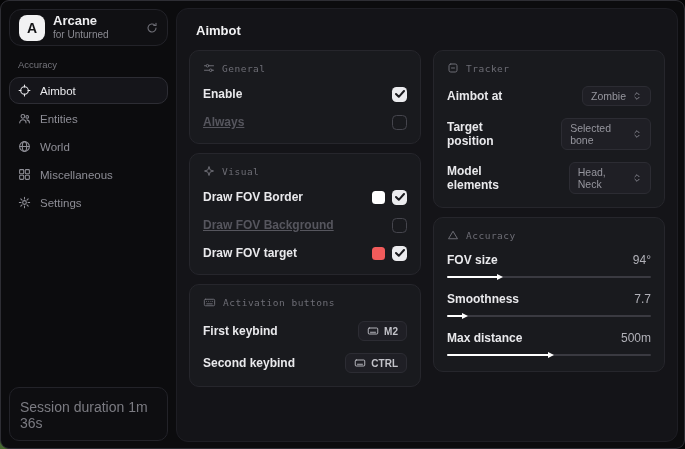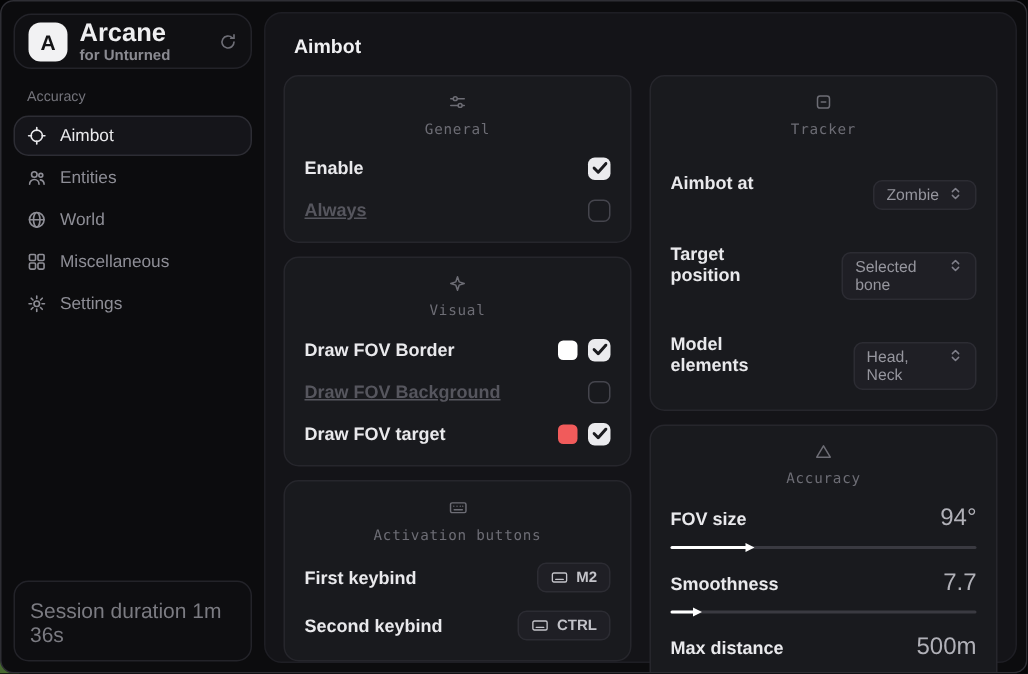--- a/index.html
+++ b/index.html
@@ -10,65 +10,65 @@
   .window { position:absolute; inset:0; background:#0c0c0e; border:1px solid #2e2e34;
             border-radius:9px; overflow:hidden; }
 
   
   .sidebar { position:absolute; left:0; top:0; bottom:0; width:175px; }
   .brand { display:flex; align-items:center; gap:8px; margin:8px 8px 0;
            border:1px solid #232329; border-radius:12px; padding:5px 9px; height:37px; background:#101013; }
   .logo { width:26px; height:26px; background:#f2f2f3; border-radius:8px; color:#141416;
           font-weight:bold; font-size:14px; display:flex; align-items:center; justify-content:center; }
   .brand-text { flex:1; line-height:1.15; }
-  .brand-name { font-size:17px; font-weight:bold; color:#eeeef0; }
-  .brand-sub  { font-size:10px; color:#8a8a91;font-weight:bold; }
+  .brand-name { font-size:13px; font-weight:bold; color:#eeeef0; }
+  .brand-sub  { font-size:10px; color:#8a8a91; }
   .refresh { color:#6e6e76; display:flex; }
   .cat-label { margin:13px 0 7px 17px; font-size:9.5px; color:#74747b; }
   .nav { display:flex; flex-direction:column; }
   .nav-item { display:flex; align-items:center; gap:9px; height:27px; margin:0 8px 1px;
               padding:0 8px; border:1px solid transparent; border-radius:10px;
               color:#8e8e96; font-size:11.5px; font-weight:500; cursor:pointer; }
   .nav-item.selected { border-color:#2d2d34; background:#15151a; color:#e9e9ec; }
   .nav-item .icon { display:flex; color:inherit; }
   .side-status { position:absolute; left:8px; right:8px; bottom:7px; border:1px solid #232329;
                  border-radius:10px; padding:8px 10px 9px; background:#0e0e11; }
   .status-l1 { font-family:"DejaVu Sans Mono", monospace; font-size:10px; color:#9a9aa1; letter-spacing:.2px; }
   .status-l2 { margin-top:3px; font-size:14px; color:#7b7b82; }
 
   
   .panel { position:absolute; left:175px; top:7px; right:6px; bottom:6px; background:#141418;
            border:1px solid #1e1e24; border-radius:12px; padding:13px 12px; }
   .page-title { font-size:13px; font-weight:bold; color:#f1f1f3; margin:1px 0 12px 7px; }
   .cols { display:flex; gap:12px; align-items:flex-start; }
   .col { width:237px; display:flex; flex-direction:column; gap:9px; }
   .card { background:#191a1e; border:1px solid #26262c; border-radius:10px; padding:11px 13px 13px; }
-  .card-head { display:flex; align-items:center; gap:7px; color:#6d6d75;flex-direction:column; }
+  .card-head { display:flex; align-items:center; gap:7px; color:#6d6d75; }
   .card-head .label { font-family:"DejaVu Sans Mono", monospace; font-size:9.5px; letter-spacing:.5px; }
   .row { display:flex; align-items:center; justify-content:space-between; margin-top:12px; min-height:16px;gap:40px; }
   .row-label { font-size:12px; font-weight:600; color:#e9e9ec; }
   .row-label.dim { color:#56565e;text-decoration:underline; }
   .right-group { display:flex; align-items:center; gap:7px; }
 
   .checkbox { width:15px; height:15px; border-radius:4.5px; display:flex; align-items:center;
               justify-content:center; cursor:pointer; }
   .checkbox.checked { background:#ebebee; }
   .checkbox.unchecked { border:1.5px solid #45454d; background:transparent; }
   .swatch { width:13px; height:13px; border-radius:3.5px; cursor:pointer; }
 
   .keybtn { display:flex; align-items:center; gap:5px; background:#1f1f25; border:1px solid #2c2c33;
             border-radius:6px; padding:3px 8px; color:#c3c3c9; font-size:10px; font-weight:600;
             cursor:pointer; }
-  .dropdown { display:flex; align-items:flex-start; gap:6px; background:#1f1f25; border:1px solid #2c2c33;
-              border-radius:6px; padding:3px 8px; color:#96969e; font-size:10.5px; cursor:pointer;margin-top:16px; }
+  .dropdown { display:flex; align-items:center; gap:6px; background:#1f1f25; border:1px solid #2c2c33;
+              border-radius:6px; padding:3px 8px; color:#96969e; font-size:10.5px; cursor:pointer; }
   .dropdown .icon { color:#80808a; }
 
   .slider-row { margin-top:12px; }
   .slider-top { display:flex; align-items:center; justify-content:space-between; }
-  .slider-value { font-size:16px; font-weight:500; color:#b1b1b8; }
+  .slider-value { font-size:12px; font-weight:500; color:#b1b1b8; }
   .slider { position:relative; height:7px; margin-top:6px; cursor:pointer; }
   .slider-track { position:absolute; left:0; right:0; top:3px; height:2px; background:#3a3a41; border-radius:2px; }
   .slider-fill { position:absolute; left:0; top:3px; height:2px; background:#ffffff; border-radius:2px; }
   .slider-fill::after { content:""; position:absolute; right:-5px; top:-2.5px; width:0; height:0;
                         border-left:6px solid #ffffff; border-top:3.5px solid transparent;
                         border-bottom:3.5px solid transparent; }
   .icon svg { display:block; }
 </style>
 </head>
 <body>

